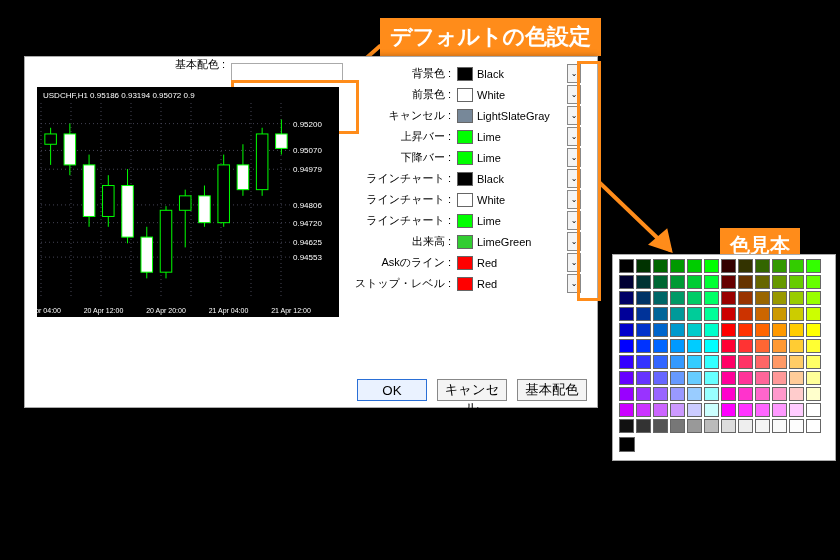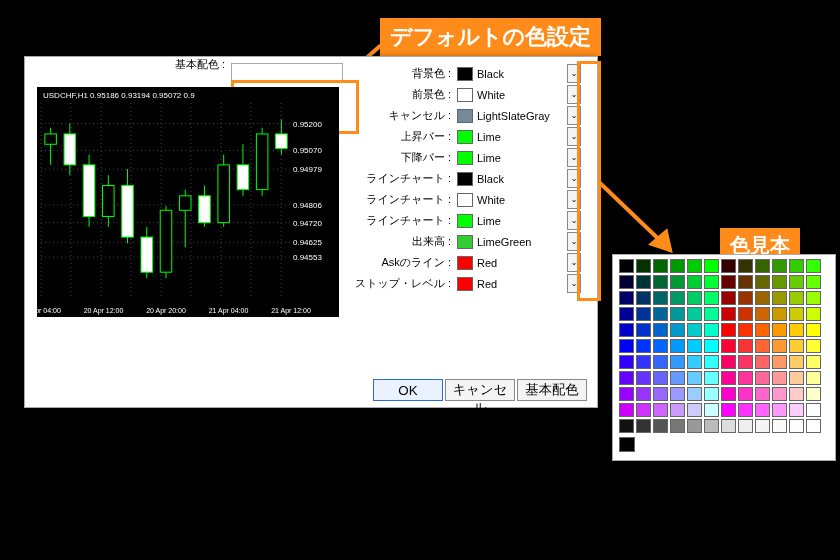--- a/index.html
+++ b/index.html
@@ -20,21 +20,21 @@
 .scheme-dd div{padding:2px 4px}
 .chart{position:absolute;top:30px;left:12px;width:302px;height:230px;background:#000}
 .chart svg{width:100%;height:100%}
 .rows{position:absolute;top:6px;left:330px}
 .row{display:flex;align-items:center;height:21px}
 .row .lbl{width:96px;text-align:right;padding-right:6px}
 .row .swatch{width:14px;height:12px;border:1px solid #666;margin-right:4px}
 .row .val{width:90px}
 .row .dd{width:12px;height:17px;border:1px solid #888;background:#f4f4f4;text-align:center;font-size:8px;line-height:17px}
 .dd-col-box{position:absolute;top:4px;left:552px;width:18px;height:234px;border:3px solid #ff8c1a}
-.btns{position:absolute;bottom:6px;right:10px;display:flex;gap:2px}
+.btns{position:absolute;bottom:6px;right:10px;display:flex;gap:10px}
 .btns button{width:70px;height:22px;border:1px solid #888;background:#f4f4f4}
 .btns button.ok{border:1px solid #2a6fd6;background:#eaf2ff}
 .palette{position:absolute;top:254px;left:612px;width:218px;background:#fff;border:1px solid #aaa;padding:2px}
 .palette .none{border:1px solid #999;text-align:center;margin:4px;padding:2px;font-size:12px}
 .palette .grid{display:grid;grid-template-columns:repeat(12,15px);grid-auto-rows:14px;gap:2px;margin:2px 4px}
 .palette .cell{border:1px solid #666}
 .palette .custom{text-align:center;border-top:1px solid #ccc;margin-top:4px;padding:4px;font-size:12px}
 .arrow{position:absolute;stroke:#ff8c1a;fill:#ff8c1a;stroke-width:4}
 </style>
 </head>

